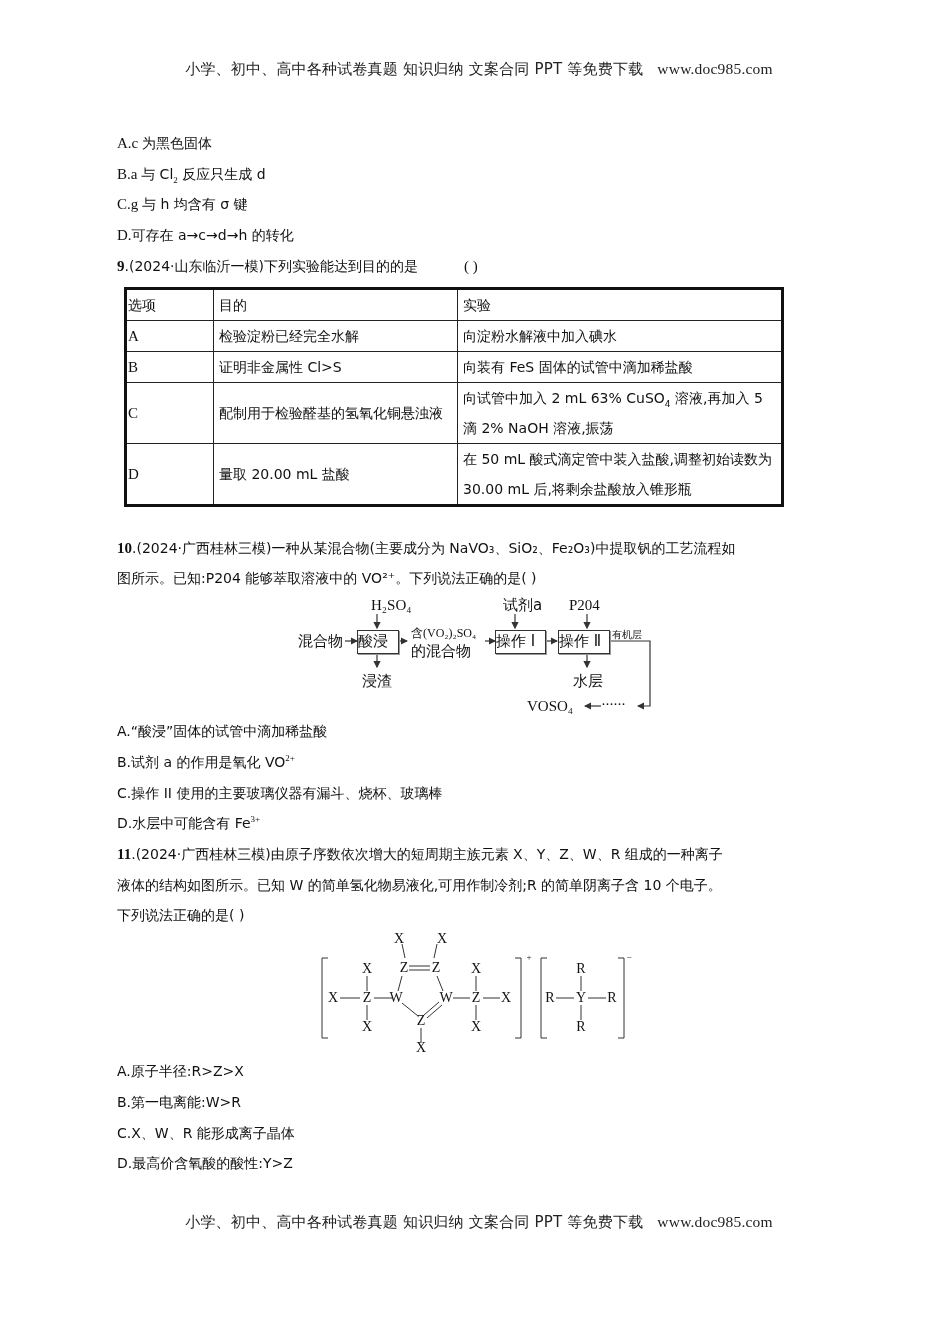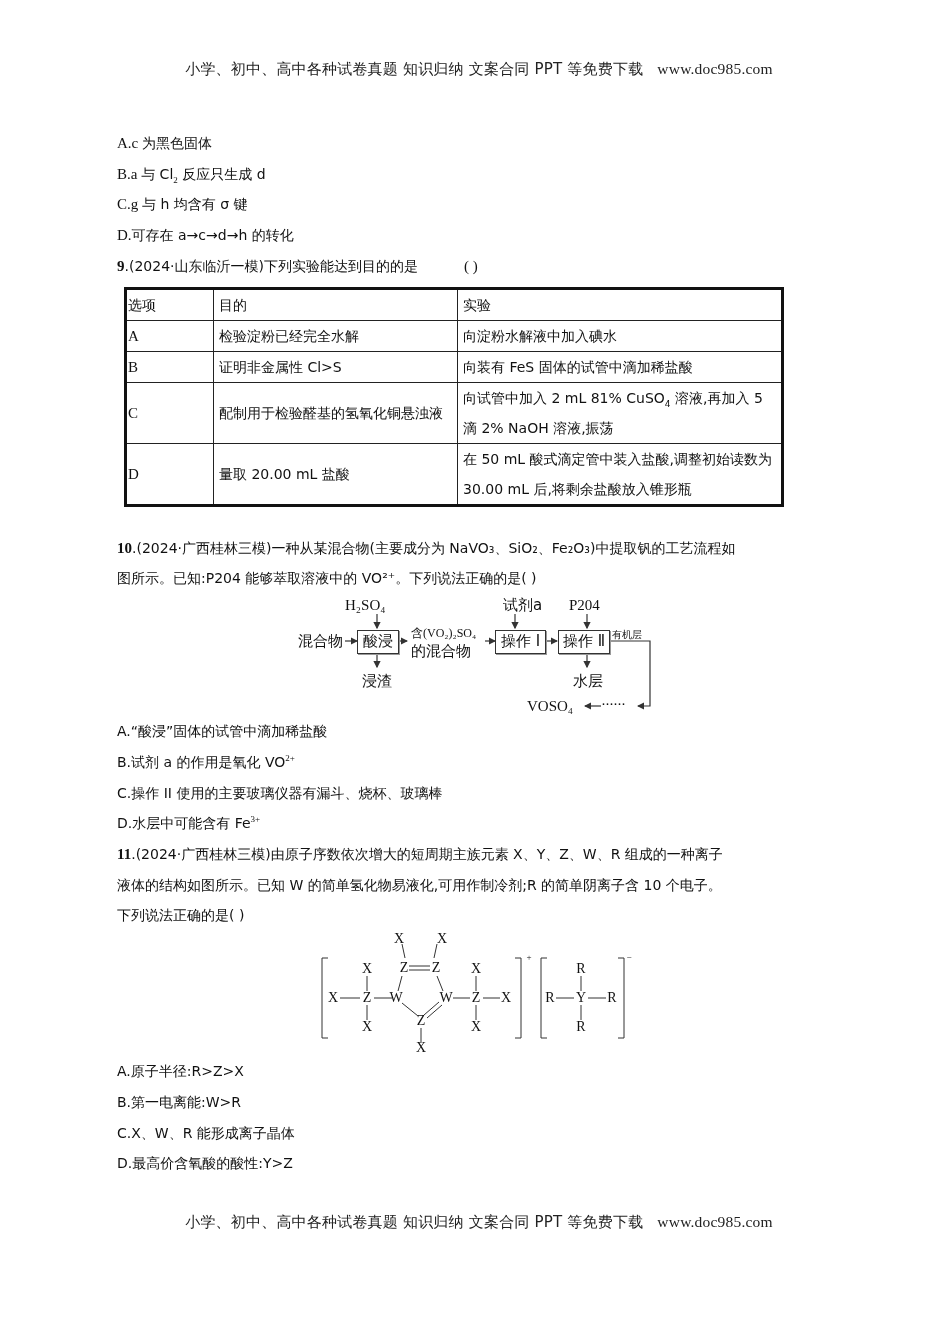--- a/index.html
+++ b/index.html
@@ -37,21 +37,21 @@
   #exp-table td.opt { padding-left: 1px; width: 80px; }
   #exp-table td.goal { width: 233px; }
   #exp-table tr.hdr td { height: 30px; }
 
   
   #flowchart { position: absolute; left: 295px; top: 596px; width: 370px; height: 118px; }
   #flowchart svg { position: absolute; left: 0; top: 0; }
   .fc-text { position: absolute; font-size: 15px; white-space: nowrap; line-height: 18px; }
   .fc-box {
     position: absolute; border: 1.3px solid #333; background: #fff;
-    box-shadow: 1px 1px 0 #999; text-align: center; font-size: 15px; line-height: 20px;
+    box-shadow: 1px 1px 0 #999; text-align: left; font-size: 15px; line-height: 20px;
   }
 
   
   #structure { position: absolute; left: 318px; top: 928px; width: 315px; height: 128px; }
   #structure svg { position: absolute; left: 0; top: 0; }
   .at { position: absolute; font-size: 14px; line-height: 14px; width: 14px; text-align: center; }
 </style>
 </head>
 <body>
 
@@ -89,21 +89,21 @@
     <td class="cjk">向淀粉水解液中加入碘水</td>
   </tr>
   <tr>
     <td class="opt">B</td>
     <td class="cjk">证明非金属性 Cl&gt;S</td>
     <td class="cjk">向装有 FeS 固体的试管中滴加稀盐酸</td>
   </tr>
   <tr>
     <td class="opt">C</td>
     <td class="cjk">配制用于检验醛基的氢氧化铜悬浊液</td>
-    <td class="cjk"><span>向试管中加入 2 mL 81% CuSO</span><sub>4</sub><span> 溶液,再加入 5 滴 2% NaOH 溶液,振荡</span></td>
+    <td class="cjk"><span>向试管中加入 2 mL 63% CuSO</span><sub>4</sub><span> 溶液,再加入 5 滴 2% NaOH 溶液,振荡</span></td>
   </tr>
   <tr>
     <td class="opt">D</td>
     <td class="cjk">量取 20.00 mL 盐酸</td>
     <td class="cjk">在 50 mL 酸式滴定管中装入盐酸,调整初始读数为 30.00 mL 后,将剩余盐酸放入锥形瓶</td>
   </tr>
 </tbody>
   </table>
 
 <div class="line" style="top:538px">
@@ -139,21 +139,21 @@
       <line x1="292" y1="18" x2="292" y2="32" marker-end="url(#ah)"></line>
 
       <line x1="292" y1="58" x2="292" y2="71" marker-end="url(#ah)"></line>
 
       <polyline points="315,45 355,45 355,110 343,110" marker-end="url(#ah)"></polyline>
 
       <line x1="306" y1="110" x2="290" y2="110" marker-end="url(#ah)"></line>
     </g>
   </svg>
   <div class="fc-text cjk" style="left:3px;top:36px">混合物</div>
-  <div class="fc-text" style="left:50px;top:0px">H₂SO₄</div>
+  <div class="fc-text" style="left:76px;top:0px">H₂SO₄</div>
   <div class="fc-box cjk" style="left:62px;top:34px;width:40px;height:22px">酸浸</div>
   <div class="fc-text cjk" style="left:67px;top:76px">浸渣</div>
   <div class="fc-text" style="left:116px;top:28px;font-size:12px">含(VO₂)₂SO₄</div>
   <div class="fc-text cjk" style="left:116px;top:46px">的混合物</div>
   <div class="fc-text cjk" style="left:208px;top:0px">试剂a</div>
   <div class="fc-box cjk" style="left:200px;top:34px;width:49px;height:22px">操作 Ⅰ</div>
   <div class="fc-text" style="left:274px;top:0px">P204</div>
   <div class="fc-box cjk" style="left:263px;top:34px;width:50px;height:22px">操作 Ⅱ</div>
   <div class="fc-text cjk" style="left:317px;top:30px;font-size:10px">有机层</div>
   <div class="fc-text cjk" style="left:278px;top:76px">水层</div>

